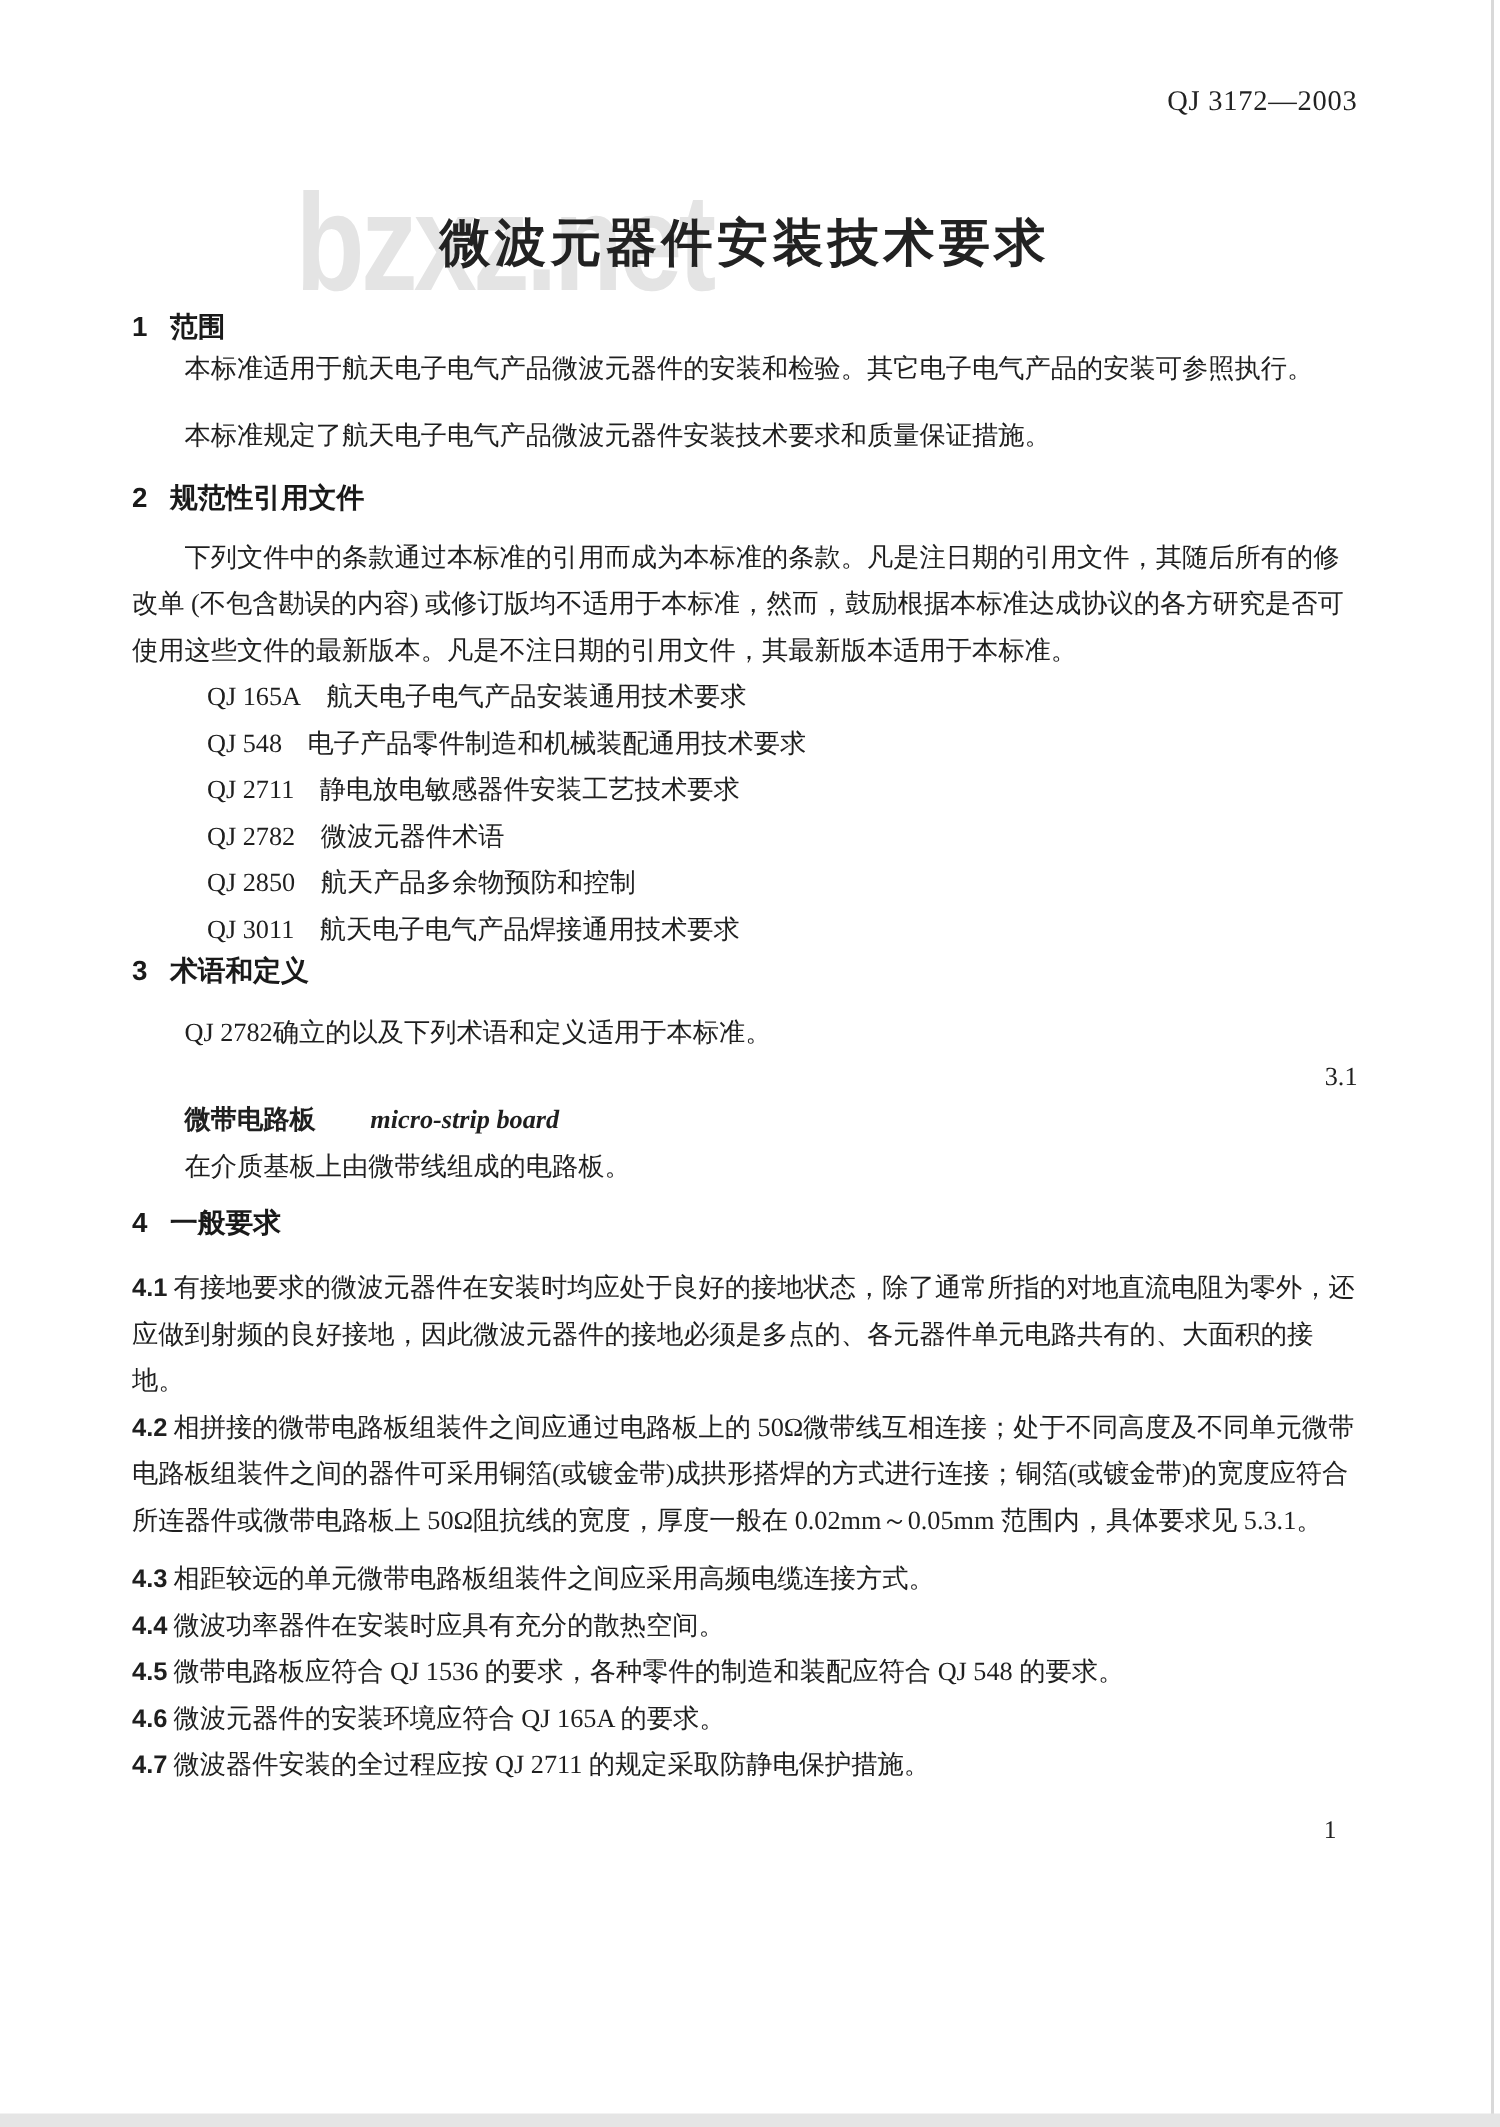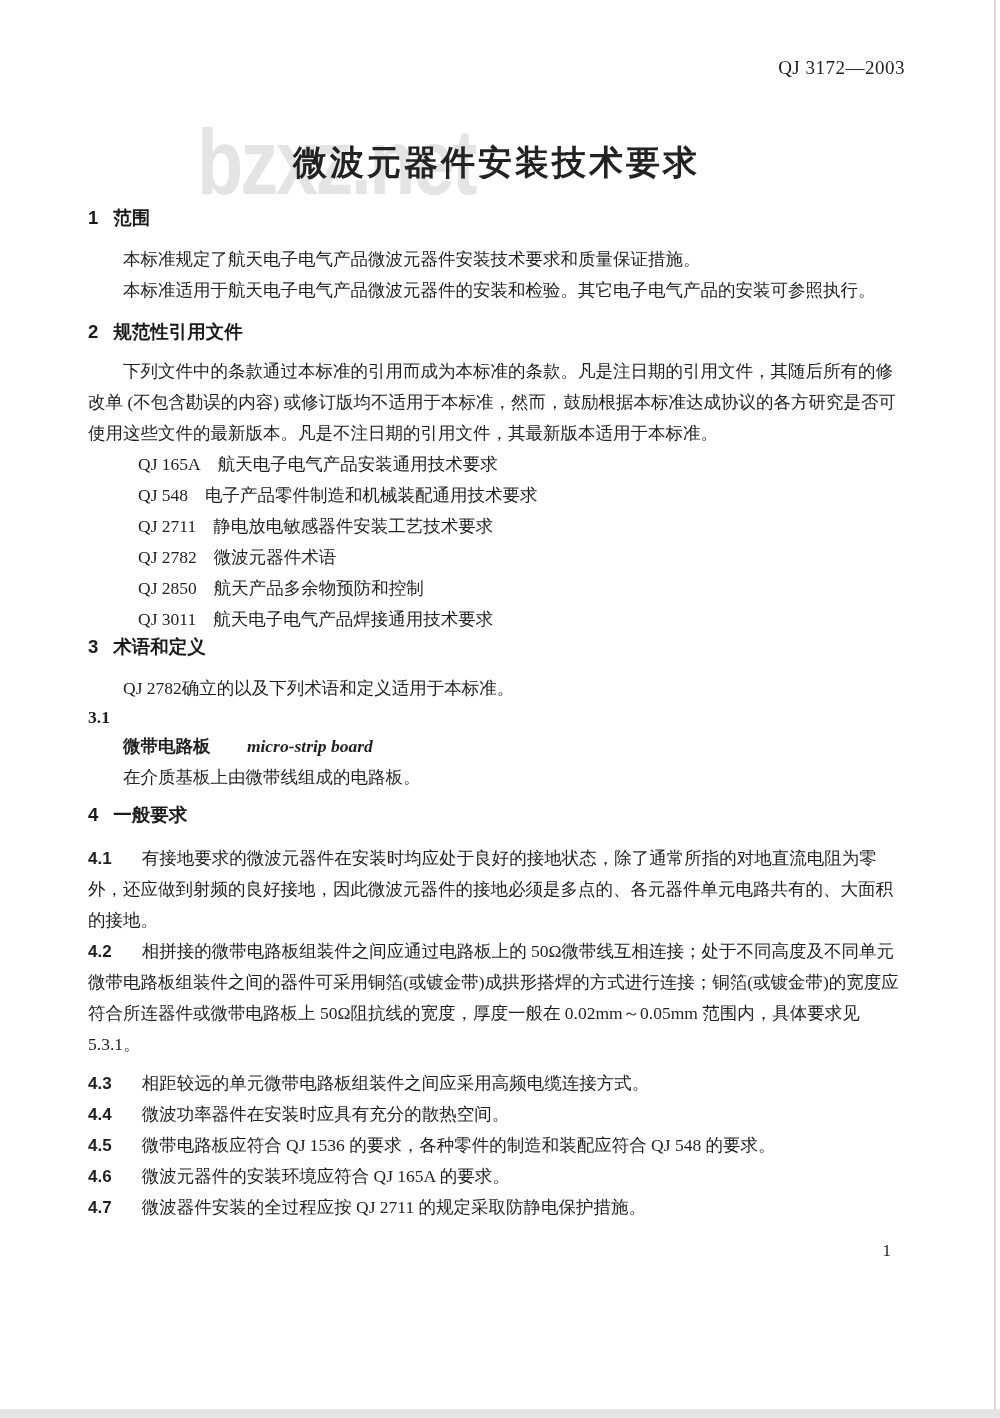--- a/index.html
+++ b/index.html
@@ -50,29 +50,29 @@
   .mt14 { margin-top:14px; }
   .mt12 { margin-top:12px; }
   .mt10 { margin-top:10px; }
   .mt16 { margin-top:16px; }
   .mt8  { margin-top:8px;  }
   .ref-list { margin-left:50px; }
   .ref-row { display:flex; gap:17px; line-height:31px; }
   .ref-code { white-space:nowrap; }
   .sub-no {
     font-family:"Liberation Serif", serif;
-    font-weight:bold; font-size:17.5px; line-height:27px;
+    font-weight:normal; font-size:17.5px; line-height:27px;text-align:right;
   }
   .term-line { text-indent:2em; }
   .term-cn { font-family:"Liberation Sans", sans-serif; font-weight:bold; }
   .term-en { font-weight:bold; margin-left:32px;font-style:italic; }
   .clause { }
   .clause-no {
     font-family:"Liberation Sans", sans-serif;
-    font-weight:bold; margin-right:30px; font-size:17px;
+    font-weight:bold; margin-right:4px; font-size:17px;
   }
   .page-number {
     text-align:right; padding-right:14px; margin-top:12px;
     font-size:17px; color:#222;
   }
 </style>
 </head>
 <body>
 
 <div class="watermark">bzxz.net</div>
@@ -84,22 +84,22 @@
   <div class="doc-code">QJ 3172—2003</div>
 
   <div class="doc-title">微波元器件安装技术要求</div>
 
   <div class="content">
 
     <div class="sec-heading">
       <span>1</span>
       <span>范围</span>
     </div>
+    <p class="indent">本标准适用于航天电子电气产品微波元器件的安装和检验。其它电子电气产品的安装可参照执行。</p>
     <p class="indent mt14">本标准规定了航天电子电气产品微波元器件安装技术要求和质量保证措施。</p>
-    <p class="indent">本标准适用于航天电子电气产品微波元器件的安装和检验。其它电子电气产品的安装可参照执行。</p>
 
     <div class="sec-heading mt14">
       <span>2</span>
       <span>规范性引用文件</span>
     </div>
     <p class="indent mt12">下列文件中的条款通过本标准的引用而成为本标准的条款。凡是注日期的引用文件，其随后所有的修改单 (不包含勘误的内容) 或修订版均不适用于本标准，然而，鼓励根据本标准达成协议的各方研究是否可使用这些文件的最新版本。凡是不注日期的引用文件，其最新版本适用于本标准。</p>
 
     <div class="ref-list">
       <div class="ref-row">
         <span class="ref-code">QJ 165A</span>

